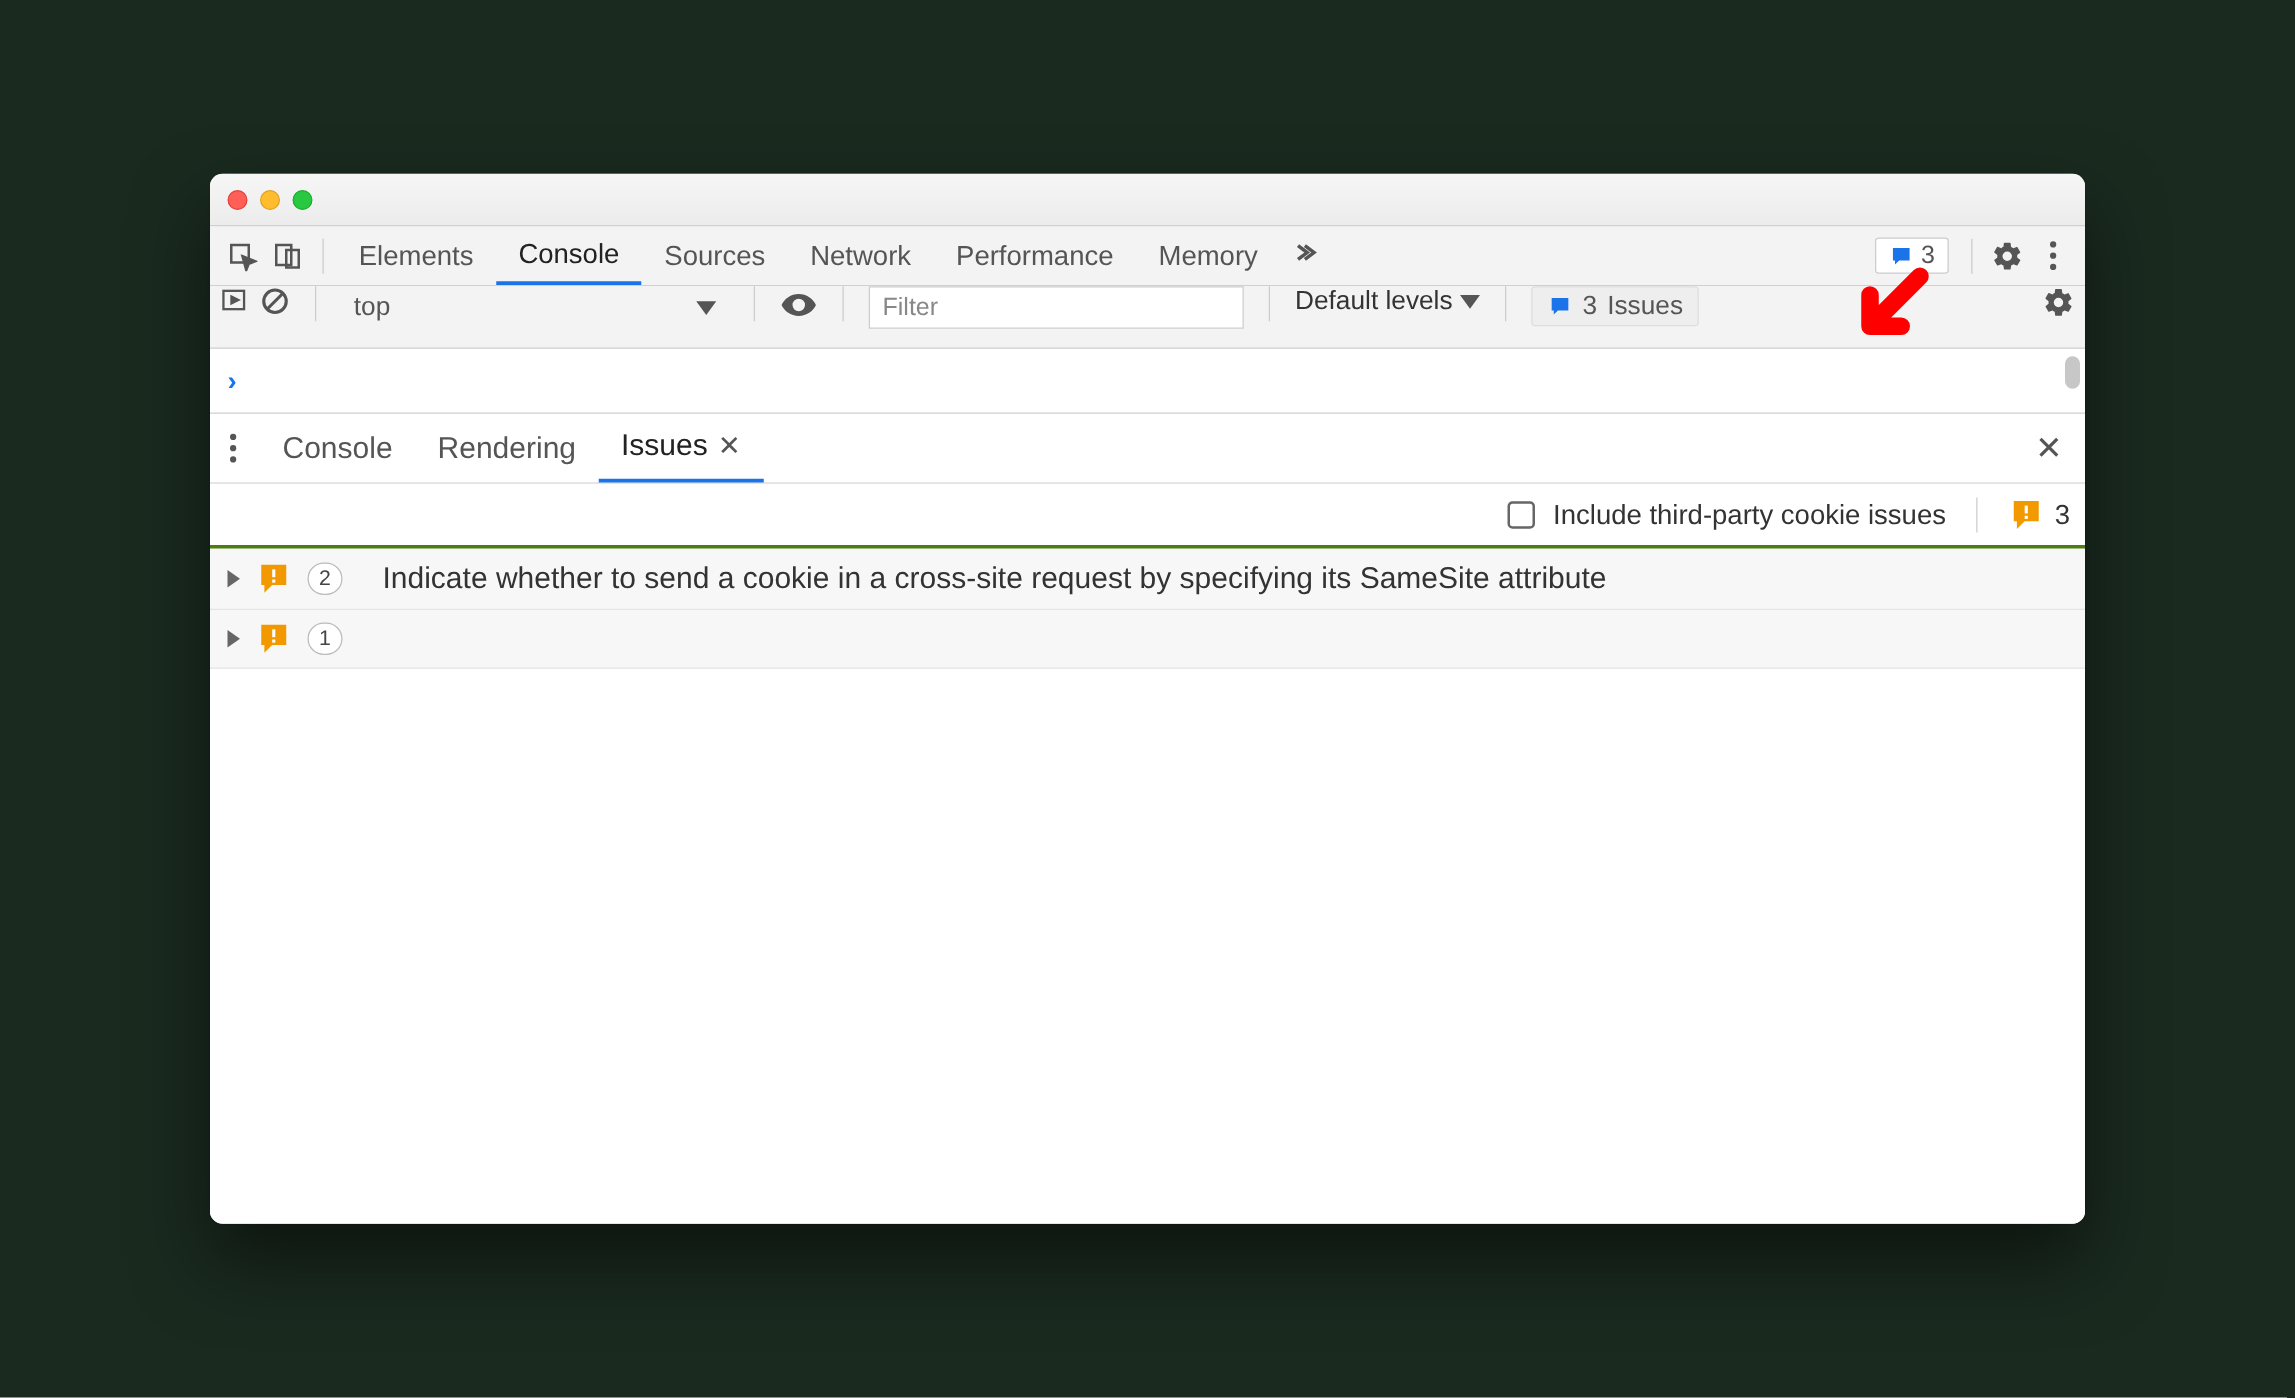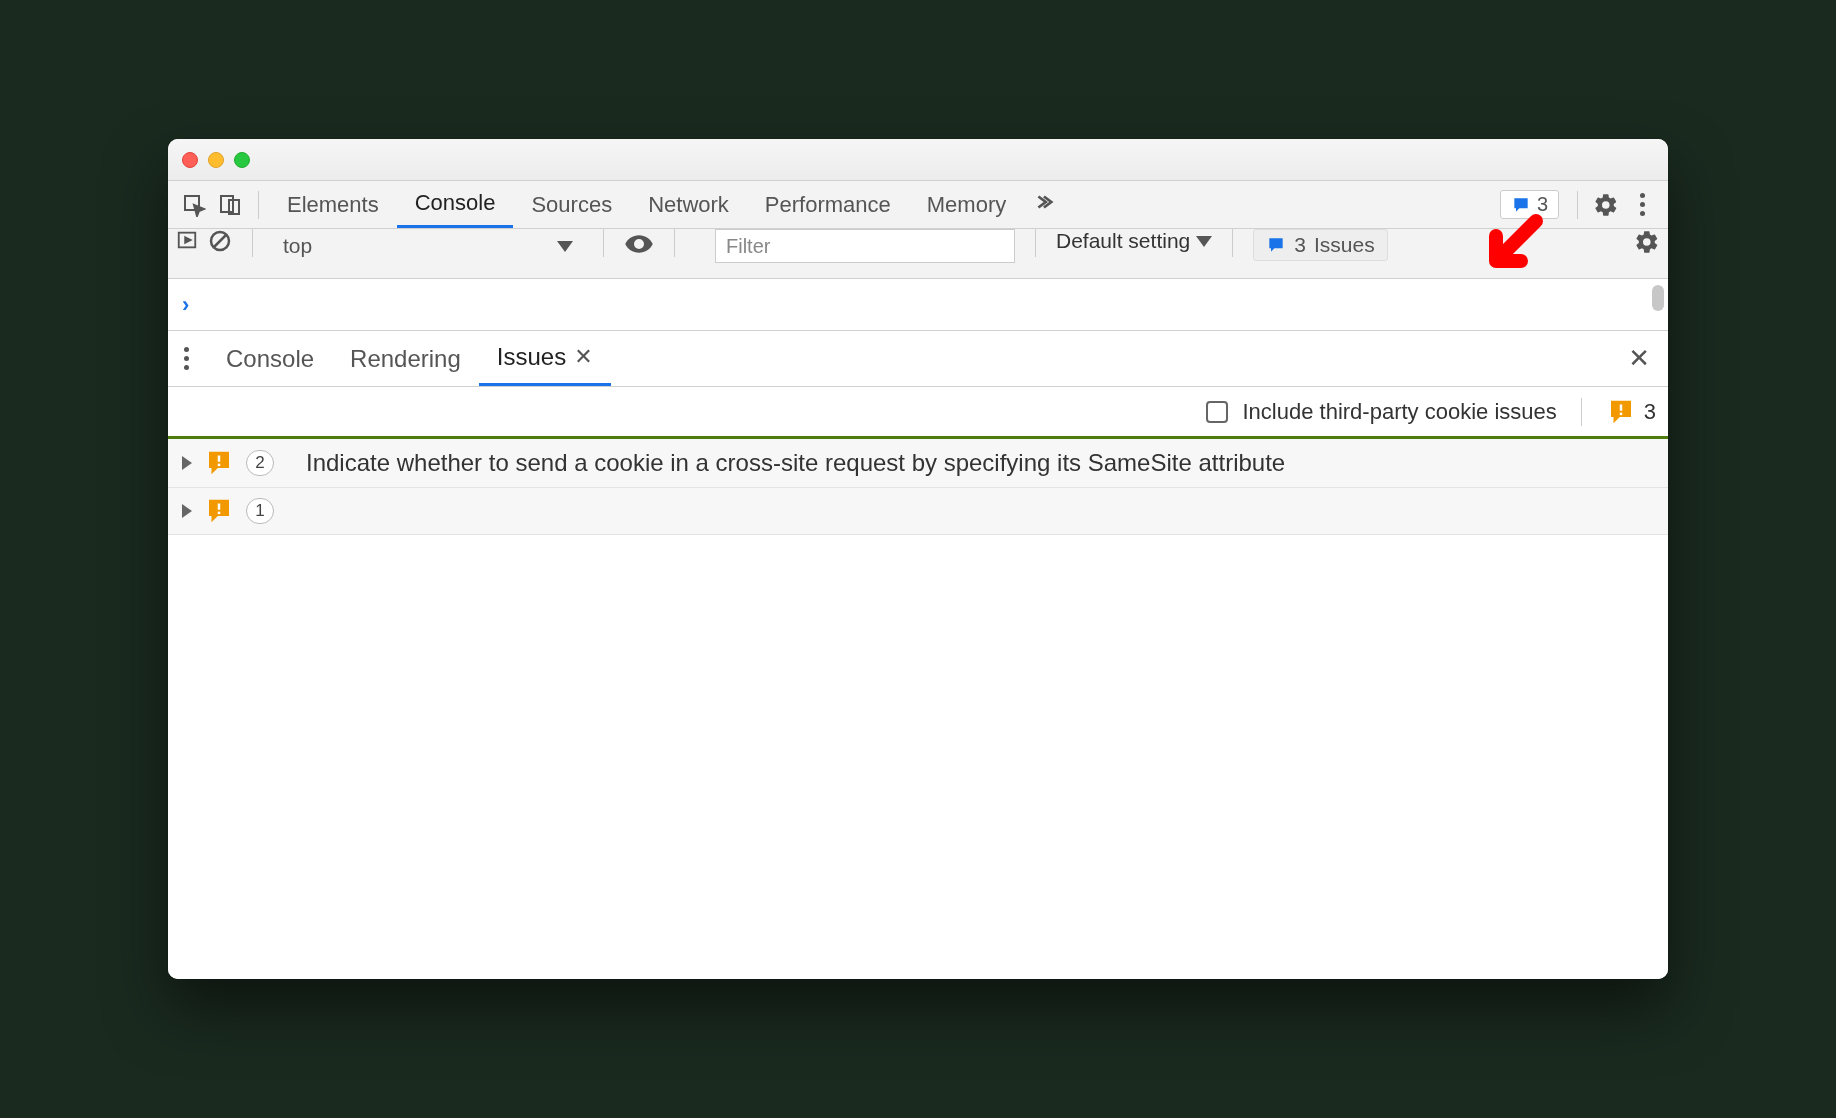--- a/index.html
+++ b/index.html
@@ -92,21 +92,21 @@
     gap: 10px;
     font-size: 21px;
   }
   .context-select {
     display: flex; align-items: center; justify-content: space-between;
     width: 310px; height: 34px; padding: 0 10px; cursor: pointer;
     color: #555;
   }
   .filter-input {
     width: 300px; height: 34px; border: 1px solid #ccc; background: #fff;
-    font-size: 20px; padding: 0 10px; color: #333; margin-left: 20px;
+    font-size: 20px; padding: 0 10px; color: #333;
   }
   .filter-input::placeholder { color: #888; }
   .levels {
     display: flex; align-items: center; gap: 6px; color: #333; cursor: pointer;
   }
   .issues-btn {
     display: flex; align-items: center; gap: 8px;
     background: #eee; border: 1px solid #ddd; border-radius: 3px;
     padding: 3px 12px; color: #555; cursor: pointer;
   }
@@ -267,21 +267,21 @@
     <div class="sep-v"></div>
     <div class="icon-btn">
       <svg class="eye-icon" viewBox="0 0 24 24" fill="#555">
           <path d="M12 5C7 5 2.73 8.11 1 12c1.73 3.89 6 7 11 7s9.27-3.11 11-7C21.27 8.11 17 5 12 5zm0 11a4 4 0 110-8 4 4 0 010 8z"></path>
         </svg>
     </div>
     <div class="sep-v"></div>
     <input class="filter-input" placeholder="Filter" style="">
     <div class="sep-v"></div>
     <div class="levels">
-      <span>Default setting</span>
+      <span>Default levels</span>
       <span class="triangle-down"></span>
     </div>
     <div class="sep-v"></div>
     <div class="issues-btn">
       <svg width="20" height="20" viewBox="0 0 24 24" fill="#1a73e8">
           <path d="M4 4h16v12H10l-4 4v-4H4z"></path>
         </svg>
       <span>3</span>
       <span>Issues</span>
     </div>

